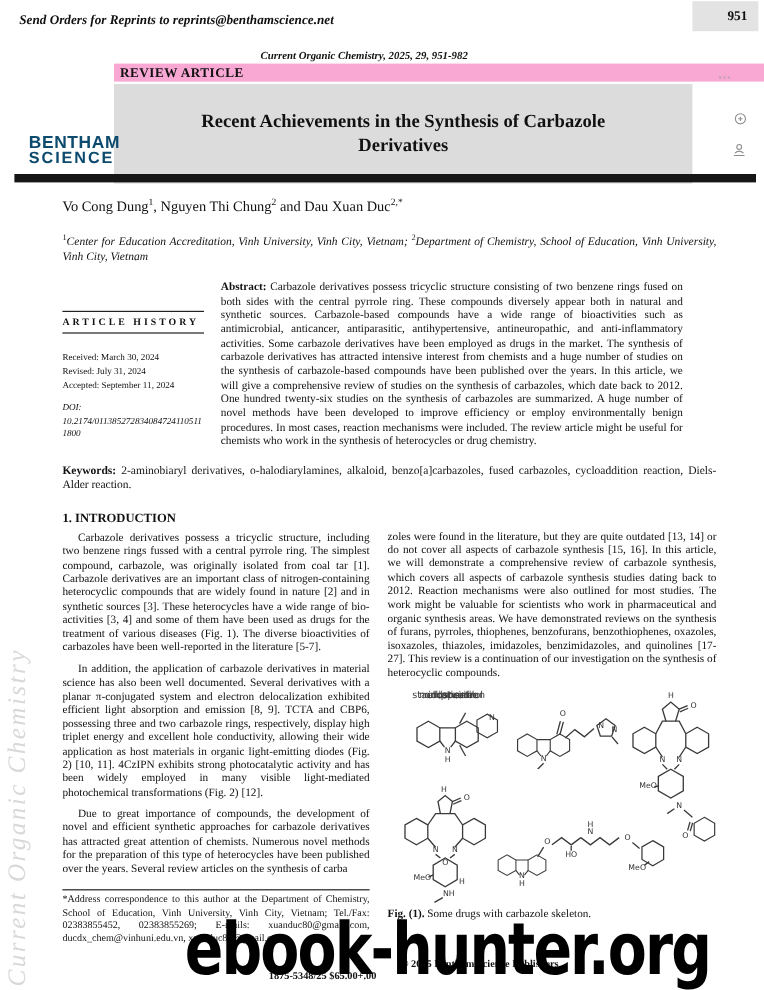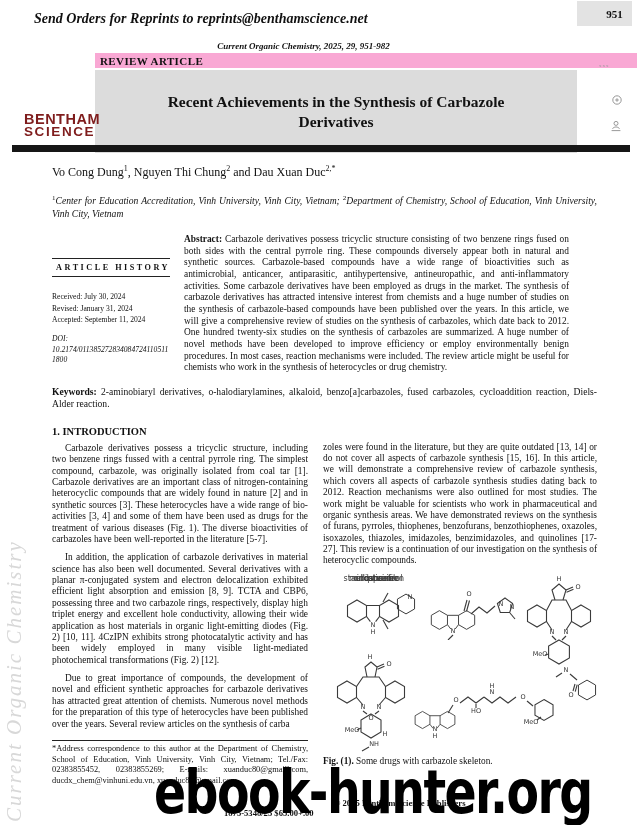--- a/index.html
+++ b/index.html
@@ -1,47 +1,47 @@
 <!DOCTYPE html>
 <html><head>
 <meta charset="utf-8">
 <style>
   html,body { margin:0; padding:0; background:#888; }
   .page { position:relative; width:637px; height:825px; margin:0 auto; background:#ffffff;
           font-family:"Liberation Serif", serif; color:#111; overflow:hidden; }
 
   
-  .reprints { position:absolute; left:34px; top:11px; font-size:14px; font-weight:bold; font-style:italic; }
+  .reprints { position:absolute; left:16px; top:11px; font-size:11px; font-weight:bold; font-style:italic; }
   .pagenum  { position:absolute; right:5px; top:1px; width:35px; height:25px; background:#e3e3e3;
               font-weight:bold; font-size:11px; text-align:center; line-height:26px;padding-left:20px; }
   .journal-line { position:absolute; left:0; right:30px; top:41px; text-align:center;
                   font-size:9px; font-weight:bold; font-style:italic; }
   .review-bar { position:absolute; left:95px; right:0; top:53px; height:15px; background:#f9a8d4;
                 font-size:11px; font-weight:bold; padding-left:5px; line-height:16px; letter-spacing:.4px; box-sizing:border-box; }
   .title-box { position:absolute; left:95px; top:70px; width:482px; height:83px; background:#dcdcdc;
                display:flex; align-items:center; justify-content:center; }
   .title-box h1 { font-size:15.5px; margin:0; text-align:center; padding:0 34px; line-height:1.25; }
-  .logo { position:absolute; left:24px; top:114px; color:#7f1d1d; font-family:"Liberation Sans", sans-serif;
+  .logo { position:absolute; left:24px; top:114px; color:#0c4a6e; font-family:"Liberation Sans", sans-serif;
           font-weight:bold; font-size:14.5px; line-height:11.5px; letter-spacing:.5px; }
   .logo .l2 { font-size:13.5px; letter-spacing:1.6px; }
   .corner-mark { position:absolute; left:599px; top:63px; font-size:5px; color:#9a9a9a; letter-spacing:1px; }
   .icon { position:absolute; }
   .icon-crossmark { left:612px; top:91px; }
   .icon-person { left:610px; top:118px; }
   .black-rule { position:absolute; left:12px; top:145px; width:618px; height:7px; background:#161616; }
 
   
   .content { position:absolute; left:52px; top:158px; width:545px; }
   .authors { margin-top:6px; font-size:12px; }
   .authors sup { font-size:8px; }
   .affiliations { margin-top:14px; font-style:italic; font-size:9.6px; text-align:justify; line-height:1.3; }
   .affiliations sup { font-size:7px; font-style:normal; }
   .abstract-row { margin-top:14px; display:flex; }
   .article-history { width:118px; flex:0 0 118px; margin-top:24px; }
-  .ah-head { border-top:1.5px solid #222; border-bottom:1px solid #222; text-align:right;
+  .ah-head { border-top:1.5px solid #222; border-bottom:1px solid #222; text-align:left;
              font-size:8.2px; font-weight:bold; letter-spacing:2.5px; padding:4px 0; }
   .ah-dates { margin-top:14px; font-size:7.6px; line-height:1.5; }
   .ah-doi { margin-top:9px; font-size:7.6px; font-style:italic; line-height:1.35; word-break:break-all; }
   .abstract { margin-left:14px; padding-right:28px; font-size:9.4px; text-align:justify; line-height:1.24; }
   .keywords { margin-top:12px; font-size:9.6px; text-align:justify; line-height:1.3; }
   .columns { margin-top:10px; display:flex; gap:15px;align-items:center; }
   .col-left { width:256px; flex:0 0 256px; }
   .col-right { flex:1; min-width:0; }
   h2.sec { font-size:10.5px; margin:5px 0 6px 0; }
   .columns p { font-size:9.4px; line-height:1.21; text-align:justify; margin:0 0 7px 0; text-indent:13px; }
@@ -122,22 +122,22 @@
     </div>
 
     <div class="affiliations">
       <sup>1</sup><span>Center for Education Accreditation, Vinh University, Vinh City, Vietnam; </span><sup>2</sup><span>Department of Chemistry, School of Education, Vinh University, Vinh City, Vietnam</span>
     </div>
 
     <div class="abstract-row">
       <div class="article-history">
         <div class="ah-head">ARTICLE HISTORY</div>
         <div class="ah-dates">
-          <div>Received: July 30, 2024</div>
-          <div>Revised: January 31, 2024</div>
+          <div>Received: March 30, 2024</div>
+          <div>Revised: July 31, 2024</div>
           <div>Accepted: September 11, 2024</div>
         </div>
         <div class="ah-doi">
           <div>DOI:</div>
           <div>10.2174/0113852728340847241105111800</div>
         </div>
       </div>
       <div class="abstract"><b>Abstract:</b><span> Carbazole derivatives possess tricyclic structure consisting of two benzene rings fused on both sides with the central pyrrole ring. These compounds diversely appear both in natural and synthetic sources. Carbazole-based compounds have a wide range of bioactivities such as antimicrobial, anticancer, antiparasitic, antihypertensive, antineuropathic, and anti-inflammatory activities. Some carbazole derivatives have been employed as drugs in the market. The synthesis of carbazole derivatives has attracted intensive interest from chemists and a huge number of studies on the synthesis of carbazole-based compounds have been published over the years. In this article, we will give a comprehensive review of studies on the synthesis of carbazoles, which date back to 2012. One hundred twenty-six studies on the synthesis of carbazoles are summarized. A huge number of novel methods have been developed to improve efficiency or employ environmentally benign procedures. In most cases, reaction mechanisms were included. The review article might be useful for chemists who work in the synthesis of heterocycles or drug chemistry.</span></div>
     </div>
 

